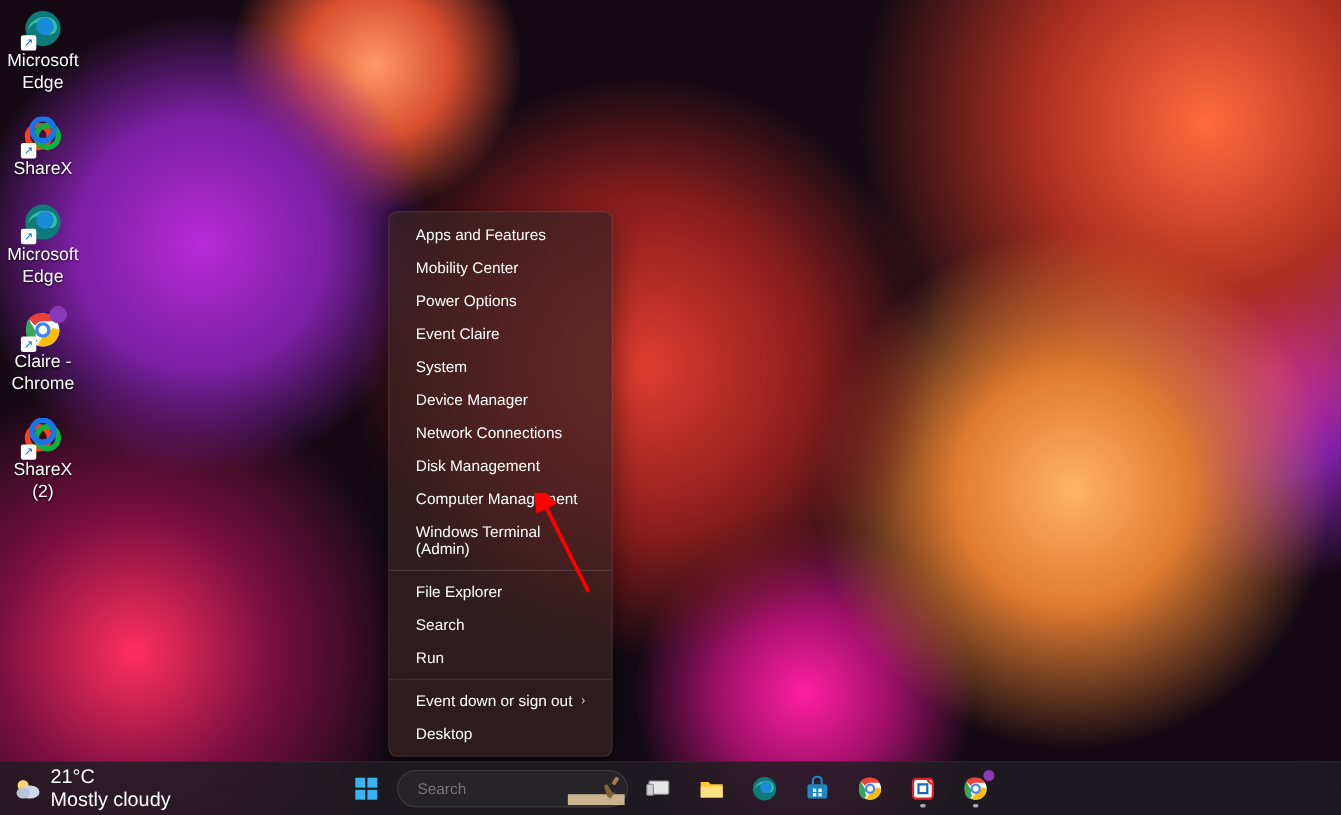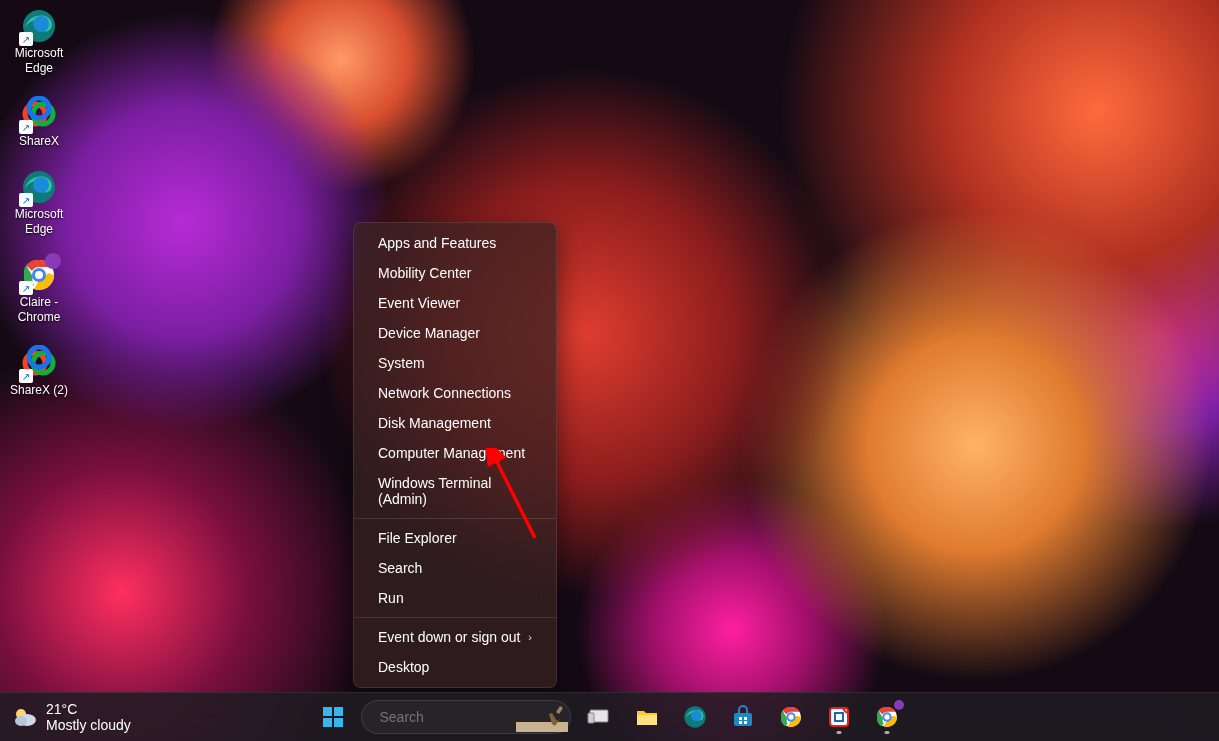--- a/index.html
+++ b/index.html
@@ -54,21 +54,21 @@
     position: absolute;
     left: -2px; bottom: -2px;
     width: 14px; height: 14px;
     background: #fff;
     border-radius: 2px;
     display:flex;align-items:center;justify-content:center;
     font-size:10px; color:#0067c0;
   }
   .desktop-icon .label {
     color: #fff;
-    font-size: 12px;
+    font-size: 16px;
     text-align: center;
     text-shadow: 0 1px 2px rgba(0,0,0,0.9);
     margin-top: 2px;
     line-height: 1.25;
   }
 
   
   .context-menu {
     position: absolute;
     left: 353px;
@@ -119,21 +119,21 @@
 
   .weather-widget {
     position: absolute;
     left: 12px;
     display: flex;
     align-items: center;
     gap: 8px;
     color: #fff;
   }
   .weather-icon { width: 26px; height: 26px; }
-  .weather-text { line-height: 1.15; font-size: 14px; }
+  .weather-text { line-height: 1.15; font-size: 18px; }
 
   .taskbar-center {
     margin: 0 auto;
     display: flex;
     align-items: center;
     gap: 8px;
   }
 
   .start-button {
     width: 40px; height: 40px;
@@ -254,27 +254,30 @@
 </div>
 
 <div class="context-menu" id="ctxmenu">
     <div class="menu-item">
       <span>Apps and Features</span>
     </div>
     <div class="menu-item">
       <span>Mobility Center</span>
     </div>
     <div class="menu-item">
-      <span>Event Viewer</span>
+      <span>Power Options</span>
+    </div>
+    <div class="menu-item">
+      <span>Event Claire</span>
+    </div>
+    <div class="menu-item">
+      <span>System</span>
     </div>
     <div class="menu-item">
       <span>Device Manager</span>
-    </div>
-    <div class="menu-item">
-      <span>System</span>
     </div>
     <div class="menu-item">
       <span>Network Connections</span>
     </div>
     <div class="menu-item">
       <span>Disk Management</span>
     </div>
     <div class="menu-item">
       <span>Computer Management</span>
     </div>

